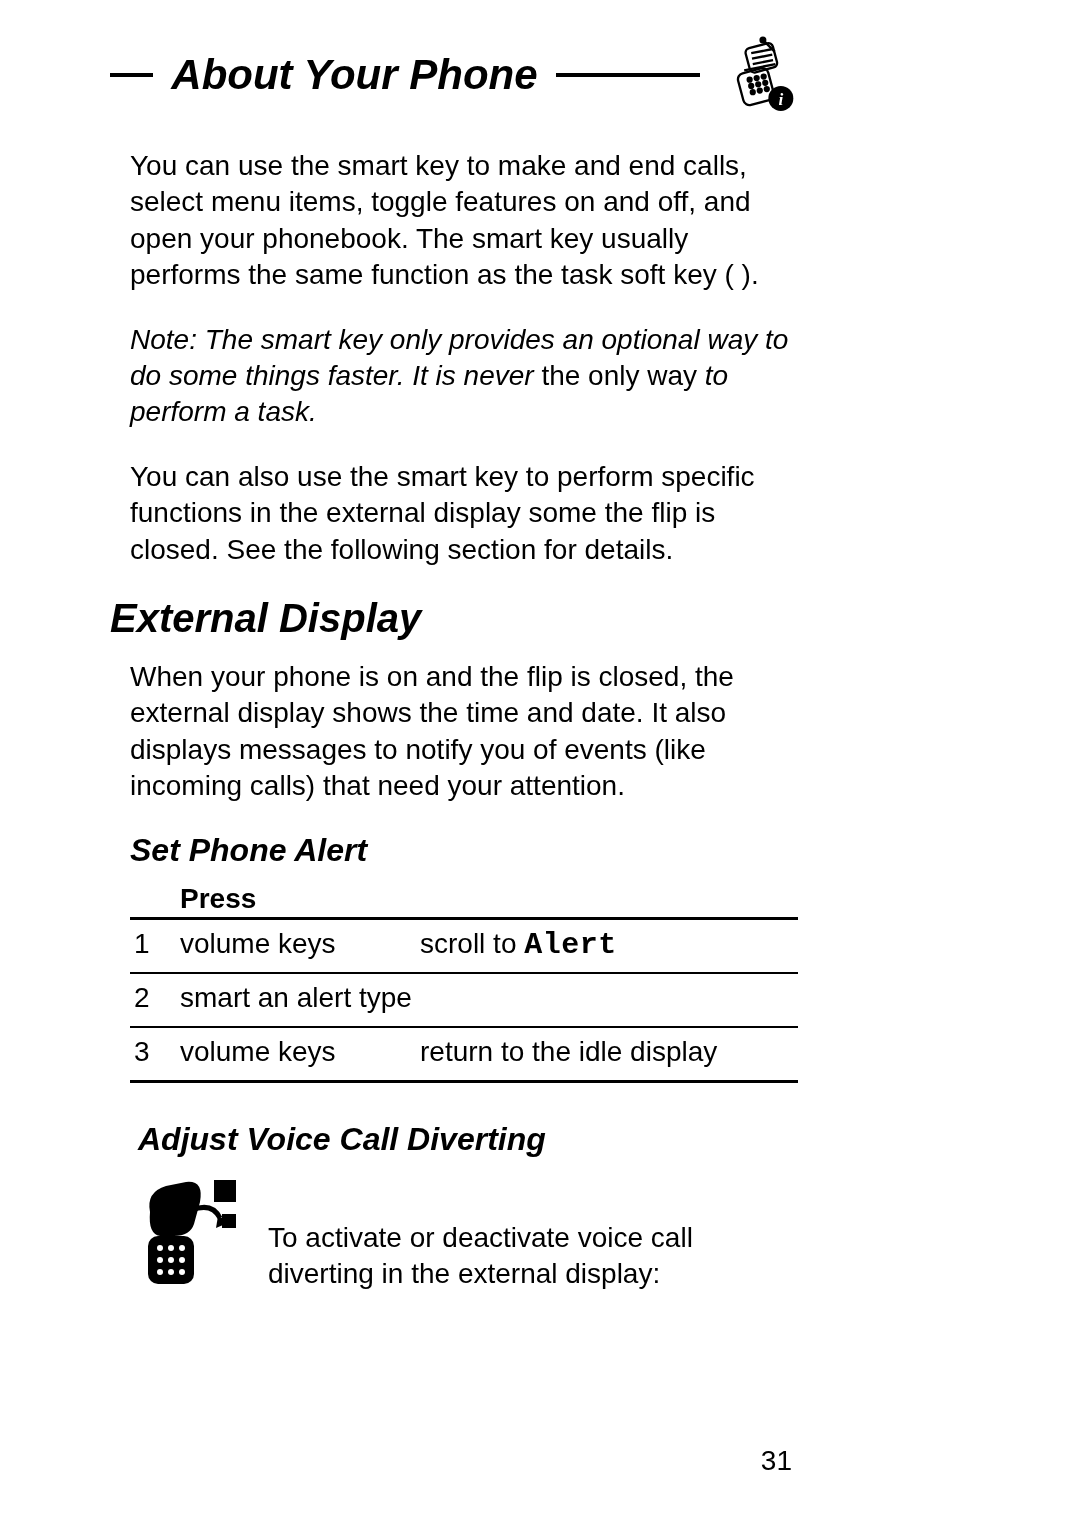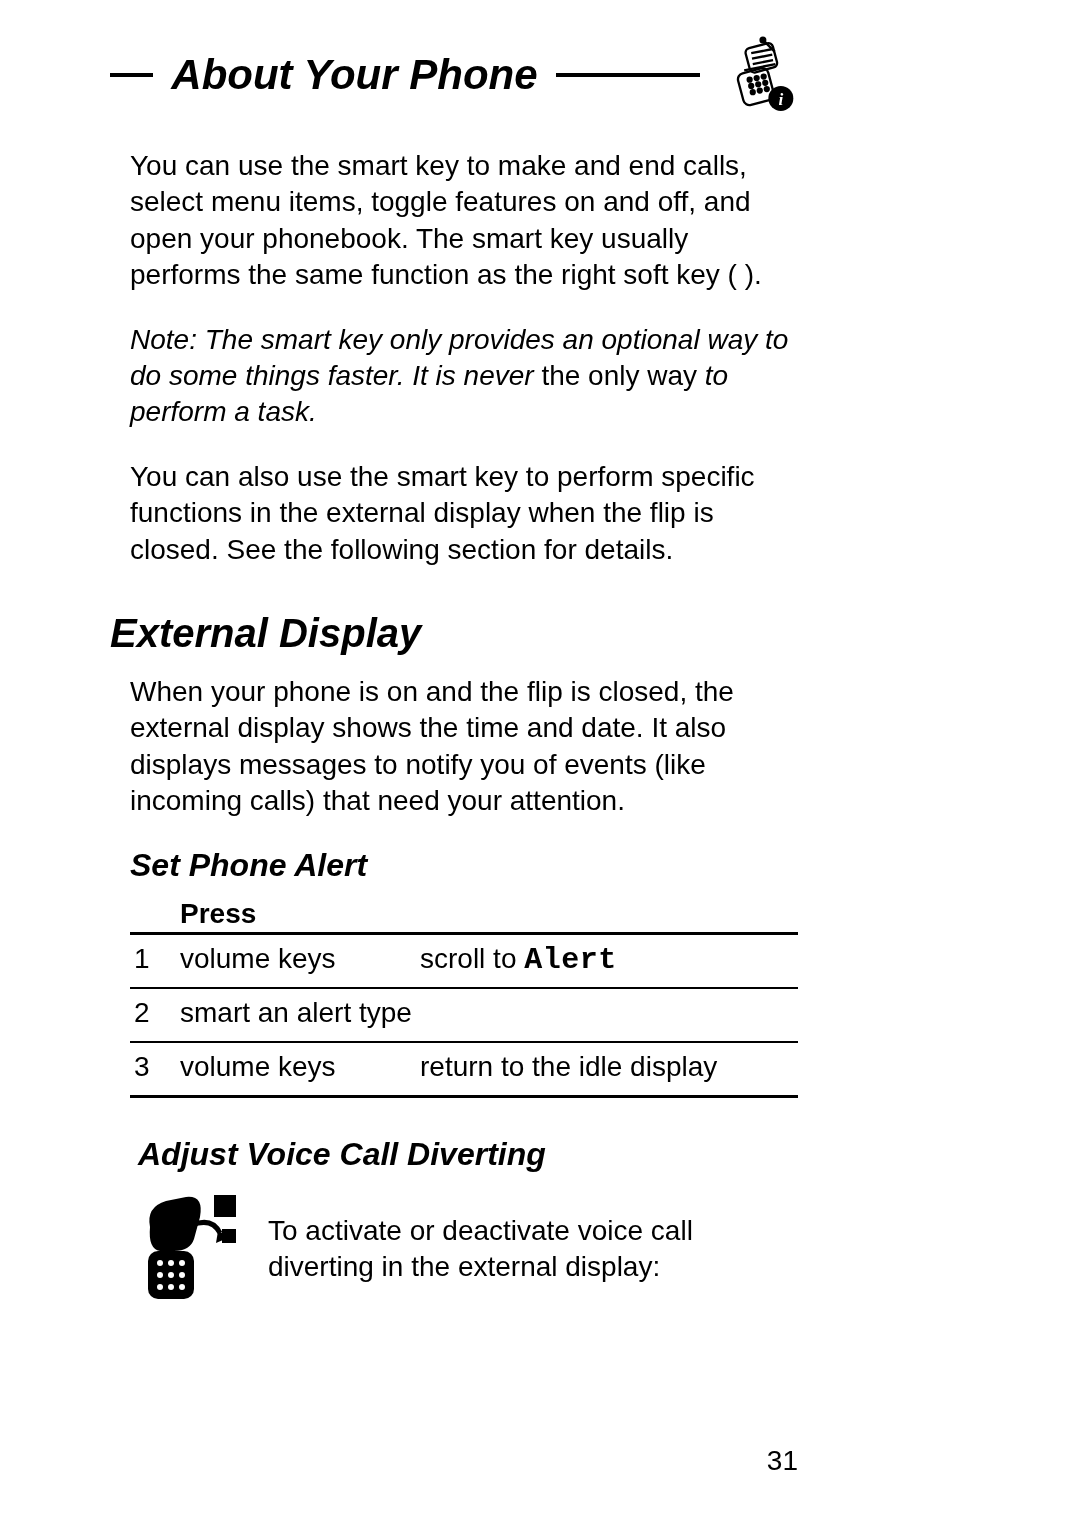--- a/index.html
+++ b/index.html
@@ -67,21 +67,21 @@
   }
   .note .upright {
     font-style: normal;
   }
 
   .h2 {
     font-family: Arial, Helvetica, sans-serif;
     font-weight: 700;
     font-style: italic;
     font-size: 40px;
-    margin: 43px 0 18px 0;
+    margin: 28px 0 18px 0;
   }
   .h3 {
     font-family: Arial, Helvetica, sans-serif;
     font-weight: 700;
     font-style: italic;
     font-size: 32px;
     margin: 26px 0 14px 0;
   }
 
   
@@ -120,38 +120,38 @@
     font-family: Liberation Mono, monospace;
     font-weight: 700;
     font-size: 30px;
     letter-spacing: 0.5px;
   }
 
   
   .divert-row {
     display: flex;
     gap: 18px;
-    align-items: center;
+    align-items: flex-end;
     margin-bottom: 28px;
   }
   .divert-icon {
     width: 120px;
     height: 120px;
     flex: none;
   }
   .divert-text {
     font-size: 28px;
     line-height: 1.3;
     padding-top: 4px;
   }
 
   .page-number {
     position: absolute;
     bottom: 48px;
-    right: 110px;
+    right: 116px;
     font-size: 28px;
   }
 </style>
 </head>
 <body>
 
 <div class="page">
 
   <div class="header-row">
     <div class="header-line-left"></div>
@@ -184,27 +184,27 @@
           <circle cx="60" cy="68" r="2.5" fill="#000"></circle>
         </g>
 
         <circle cx="78" cy="80" r="16" fill="#000"></circle>
         <text x="78" y="88" text-anchor="middle" font-family="serif" font-weight="bold" font-style="italic" font-size="22" fill="#fff">i</text>
       </svg>
     </span>
   </div>
 
   <div class="body-text">
-    <p>You can use the smart key to make and end calls, select menu items, toggle features on and off, and open your phonebook. The smart key usually performs the same function as the right soft key (        ).</p>
+    <p>You can use the smart key to make and end calls, select menu items, toggle features on and off, and open your phonebook. The smart key usually performs the same function as the task soft key (        ).</p>
 
     <p class="note">
       <span>Note: The smart key only provides an optional way to do some things faster. It is never </span><span class="upright">the only way</span><span> to perform a task.</span>
     </p>
 
-    <p>You can also use the smart key to perform specific functions in the external display when the flip is closed. See the following section for details.</p>
+    <p>You can also use the smart key to perform specific functions in the external display some the flip is closed. See the following section for details.</p>
   </div>
 
   <div class="h2">External Display</div>
 
   <div class="body-text" style="margin-top:4px;">
     <p>When your phone is on and the flip is closed, the external display shows the time and date. It also displays messages to notify you of events (like incoming calls) that need your attention.</p>
 
     <div class="h3">Set Phone Alert</div>
 
 

